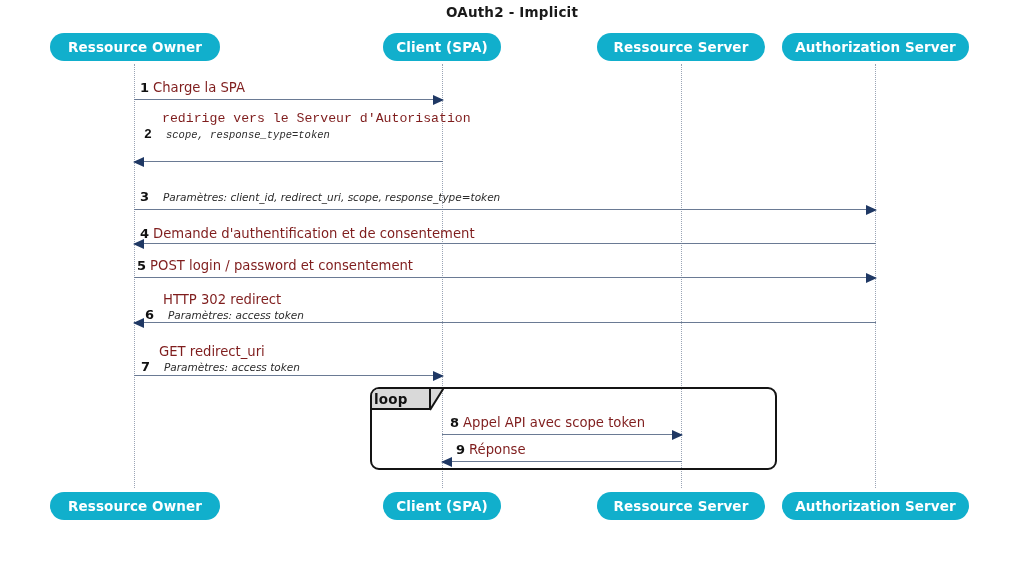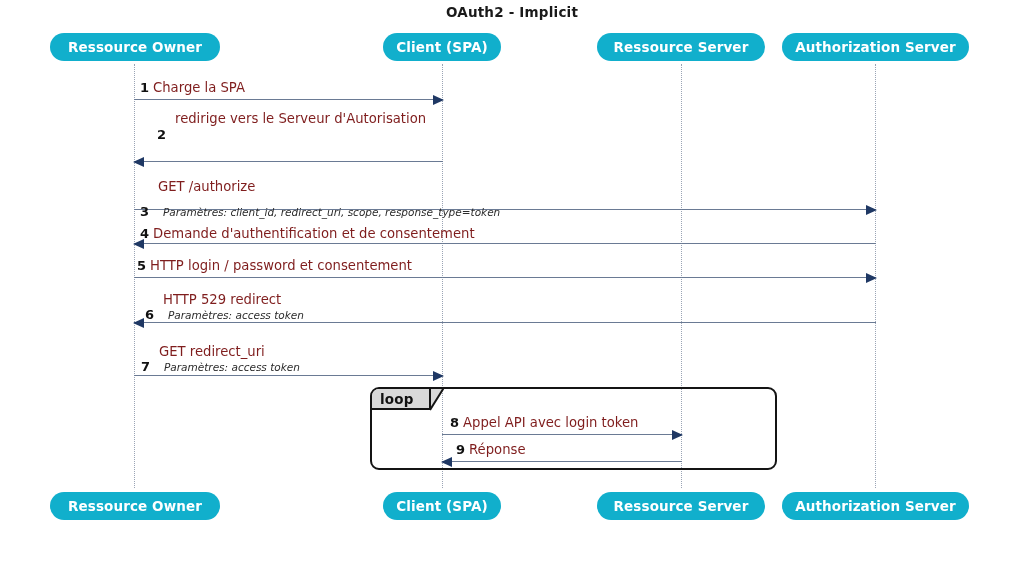--- a/index.html
+++ b/index.html
@@ -125,21 +125,21 @@
     background: #d9d9d9;
     border-right: 2.2px solid #141414;
     border-bottom: 2.2px solid #141414;
     border-top-left-radius: 7px;
     box-sizing: border-box;
     font-size: 13.5px;
     font-weight: bold;
     color: #111111;
     display: flex;
     align-items: center;
-    padding-left: 8px;
+    padding-left: 2px;
     height: 21px;
     letter-spacing: 0.2px;
   }
   .loop-tab-notch {
     position: absolute;
     width: 0;
     height: 0;
     border-top: 21px solid #d9d9d9;
     border-right: 13px solid transparent;
   }
@@ -184,37 +184,37 @@
       <div class="label-num-col">1</div>
       <div class="label-text-col">
         <div class="msg-main">Charge la SPA</div>
       </div>
     </div>
   </div>
 
   <div class="msg" style="left:134px; top:161px; width:309px;">
     <div class="arrowhead left"></div>
   </div>
-  <div class="label-stack" style="left:157px; top:111px;">
+  <div class="label-stack" style="left:144px; top:111px;font-family:Liberation Mono, monospace;">
     <div class="msg-main" style="padding-left:18px;">redirige vers le Serveur d'Autorisation</div>
     <div class="label-row" style="margin-top:1px;">
       <div class="label-num-col" style="width:14px;">2</div>
       <div class="label-text-col">
+        <div class="msg-params" style="margin-top:2px; padding-left:4px;">scope, response_type=token</div>
       </div>
     </div>
   </div>
 
   <div class="msg" style="left:134px; top:209px; width:742px;">
     <div class="arrowhead right"></div>
   </div>
   <div class="label-stack" style="left:140px; top:179px;">
     <div class="label-row">
       <div class="label-num-col" style="width:14px;">3</div>
       <div class="label-text-col">
-        <div class="msg-main">GET /authorize</div>
         <div class="msg-params" style="margin-top:12px; padding-left:5px;">Paramètres: client_id, redirect_uri, scope, response_type=token</div>
       </div>
     </div>
   </div>
 
   <div class="msg" style="left:134px; top:243px; width:742px;">
     <div class="arrowhead left"></div>
   </div>
   <div class="label-stack" style="left:140px; top:226px;">
     <div class="label-row">
@@ -225,33 +225,33 @@
     </div>
   </div>
 
   <div class="msg" style="left:134px; top:277px; width:742px;">
     <div class="arrowhead right"></div>
   </div>
   <div class="label-stack" style="left:137px; top:258px;">
     <div class="label-row">
       <div class="label-num-col">5</div>
       <div class="label-text-col">
-        <div class="msg-main">HTTP login / password et consentement</div>
+        <div class="msg-main">POST login / password et consentement</div>
       </div>
     </div>
   </div>
 
   <div class="msg" style="left:134px; top:322px; width:742px;">
     <div class="arrowhead left"></div>
   </div>
   <div class="label-stack" style="left:145px; top:292px;">
     <div class="label-row">
       <div class="label-num-col" style="width:14px;">6</div>
       <div class="label-text-col">
-        <div class="msg-main">HTTP 529 redirect</div>
+        <div class="msg-main">HTTP 302 redirect</div>
         <div class="msg-params" style="margin-top:2px; padding-left:5px;">Paramètres: access token</div>
       </div>
     </div>
   </div>
 
   <div class="msg" style="left:134px; top:375px; width:309px;">
     <div class="arrowhead right"></div>
   </div>
   <div class="label-stack" style="left:141px; top:344px;">
     <div class="label-row">
@@ -270,21 +270,21 @@
   <div class="loop-tab-notch" style="left:431px; top:389px;"></div>
   <div class="loop-tab-notch-line" style="left:430px; top:409px; width:25px; transform: rotate(-58deg); transform-origin: left center;"></div>
 
   <div class="msg" style="left:442px; top:434px; width:240px;">
     <div class="arrowhead right"></div>
   </div>
   <div class="label-stack" style="left:450px; top:415px;">
     <div class="label-row">
       <div class="label-num-col">8</div>
       <div class="label-text-col">
-        <div class="msg-main">Appel API avec login token</div>
+        <div class="msg-main">Appel API avec scope token</div>
       </div>
     </div>
   </div>
 
   <div class="msg" style="left:442px; top:461px; width:240px;">
     <div class="arrowhead left"></div>
   </div>
   <div class="label-stack" style="left:456px; top:442px;">
     <div class="label-row">
       <div class="label-num-col">9</div>

